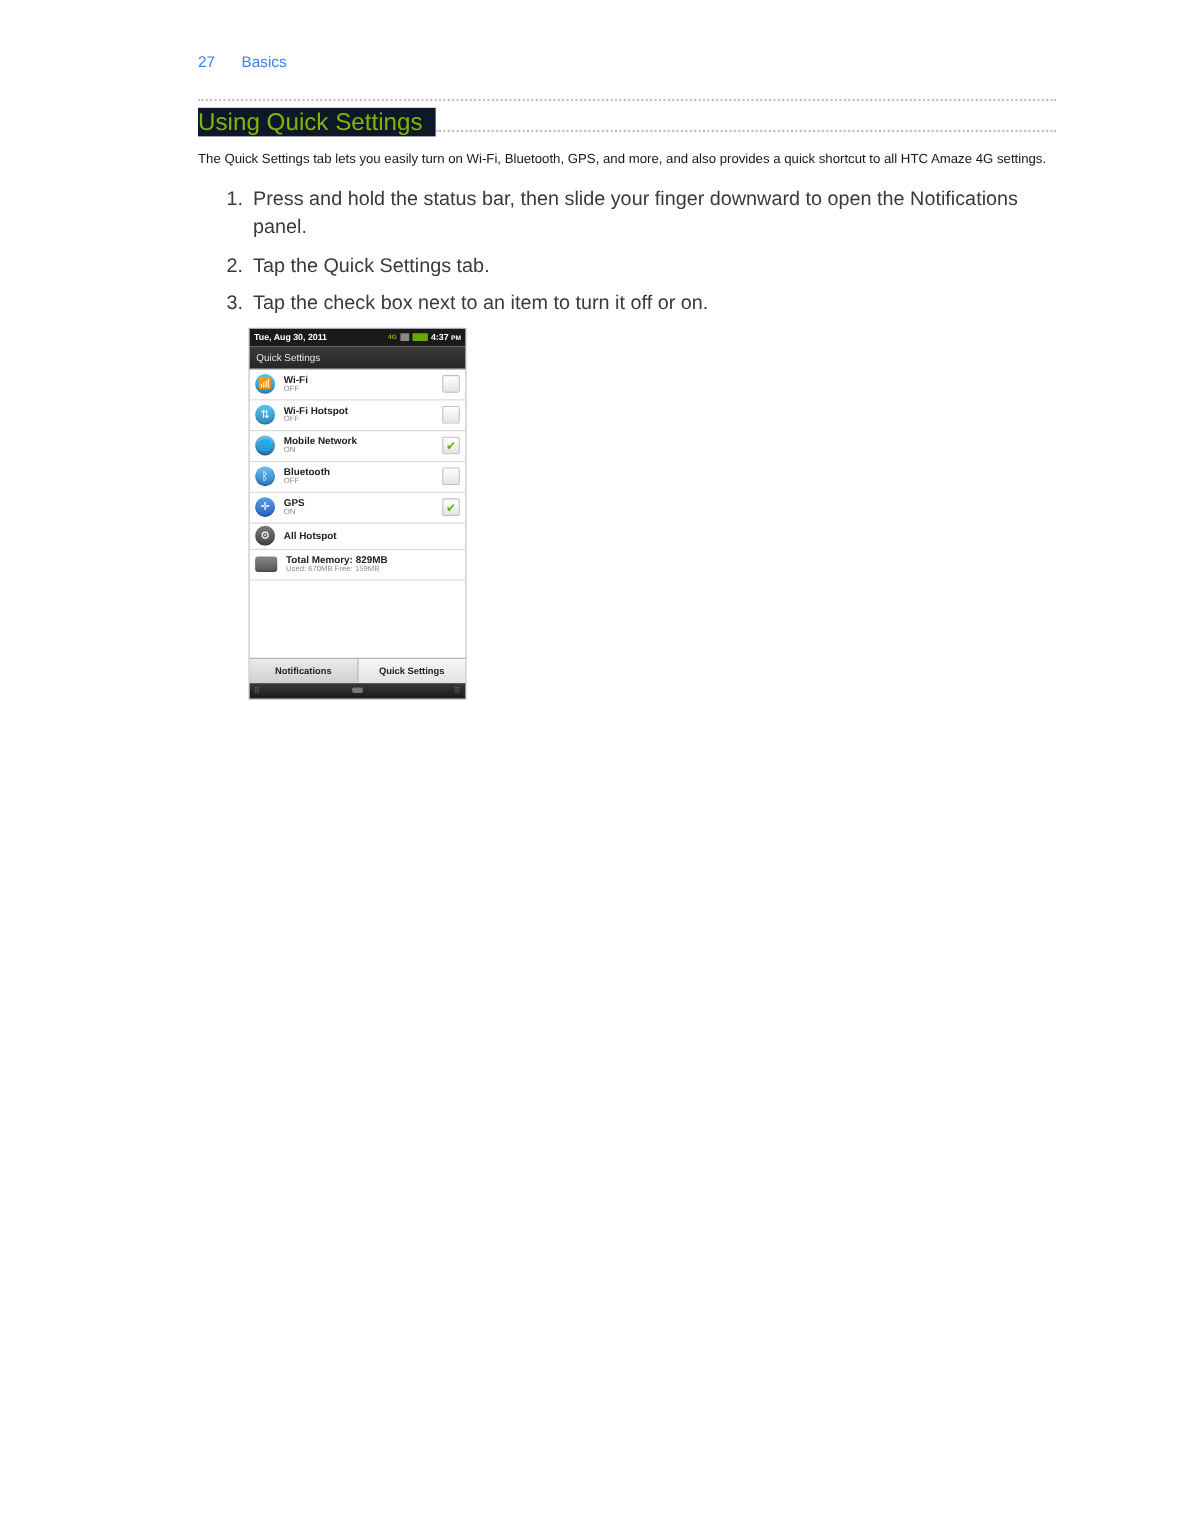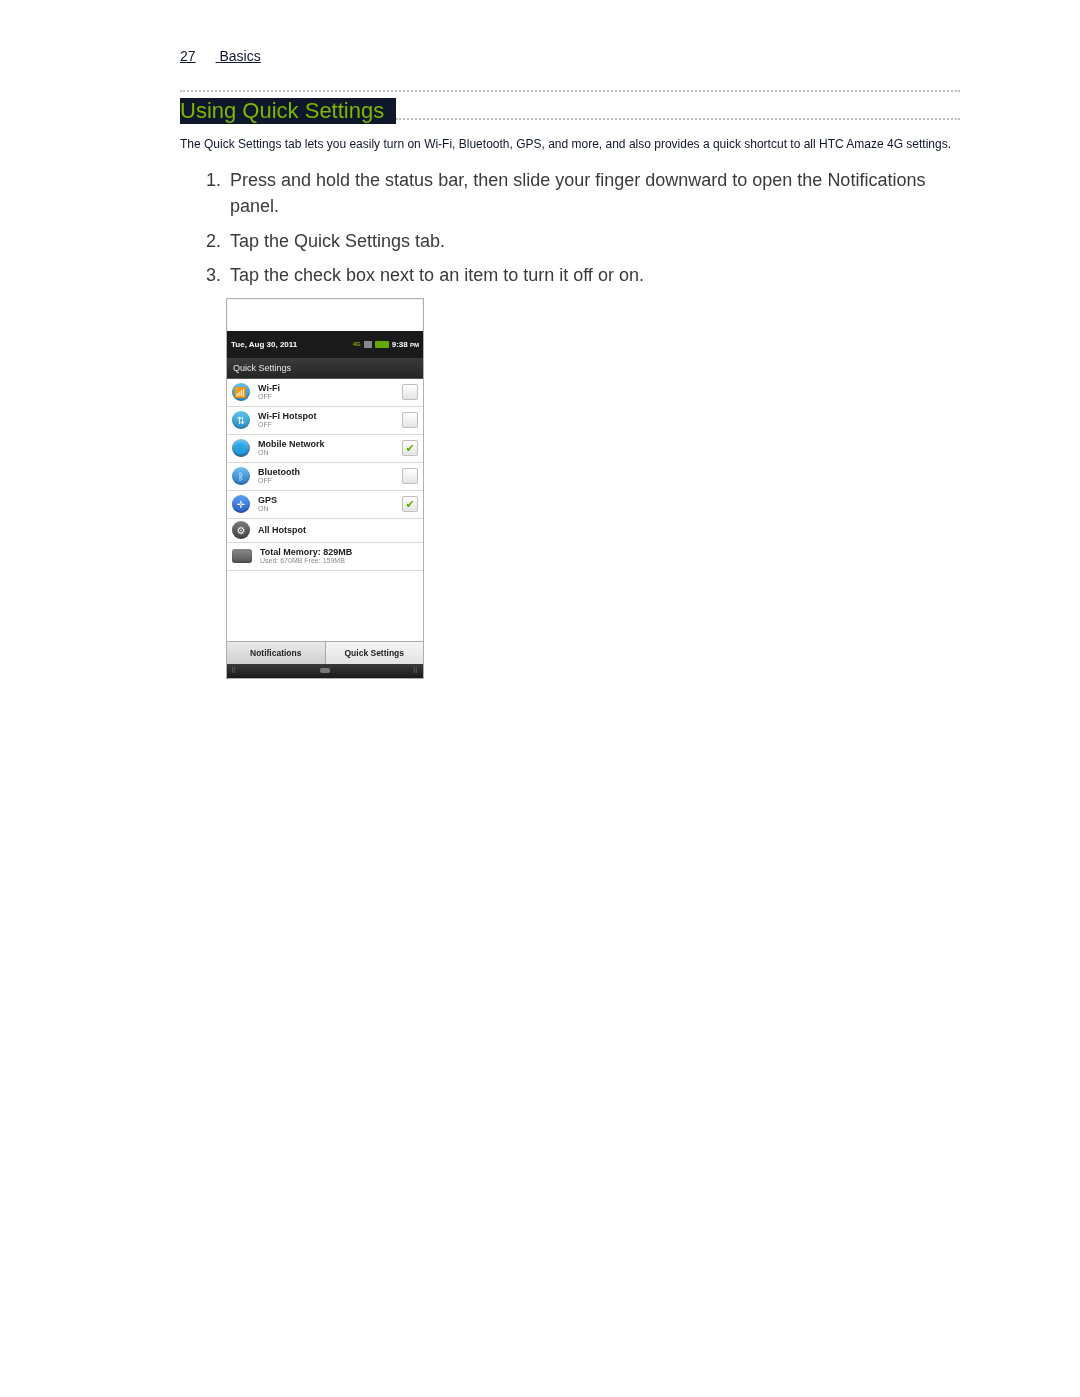--- a/index.html
+++ b/index.html
@@ -11,23 +11,22 @@
   }
   .page {
     width: 1080px;
     min-height: 1397px;
     margin: 0 auto;
     padding: 48px 120px 0 180px;
     box-sizing: border-box;
   }
   .header-line {
     font-size: 14px;
-    color: #0f172a;
+    color: #3b82f6;
     margin-bottom: 26px;
-    text-decoration: underline;
   }
   .header-line .num { margin-right: 20px; }
 
   .section-heading-wrap {
     position: relative;
     margin: 10px 0 6px 0;
   }
   .dots-top, .dots-bottom {
     border-top: 2px dotted #c0c0c0;
     height:0;
@@ -75,29 +74,28 @@
     width: 196px;
     margin: 10px 0 20px 46px;
     font-family: Arial, sans-serif;
     font-size: 9px;
     color: #e8e8e8;
     border: 1px solid #b0b0b0;
     box-shadow: 0 0 0 1px #f2f2f2 inset;
   }
   .statusbar {
     background: #1a1a1a;
-    height: 27px;
+    height: 16px;
     display: flex;
     justify-content: space-between;
     align-items: center;
     padding: 0 4px;
     font-size: 8px;
     font-weight: bold;
     color: #fff;
-    margin-top: 32px;
   }
   .statusbar .right { display:flex; align-items:center; gap:3px; }
   .sig-4g { font-size:6px; color:#7fb600; }
   .sig-bars { width:8px; height:7px; background: #888; }
   .batt { width:14px; height:7px; background:#6a0; border-radius:1px; }
   .statusbar .time { font-size:8px; }
   .statusbar .time .pm { font-size:6px; }
 
   .qs-title {
     background: linear-gradient(#3a3a3a,#262626);
@@ -198,21 +196,21 @@
   </ol>
 
   <div class="phone">
     <div class="statusbar">
       <span>Tue, Aug 30, 2011</span>
       <span class="right">
         <span class="sig-4g">4G</span>
         <span class="sig-bars"></span>
         <span class="batt"></span>
         <span class="time">
-          <span>9:38</span> <span class="pm">PM</span>
+          <span>4:37</span> <span class="pm">PM</span>
         </span>
       </span>
     </div>
     <div class="qs-title">Quick Settings</div>
     <div class="qs-list">
 
       <div class="qs-row">
         <span class="qs-ico ic-wifi">📶</span>
         <span class="qs-text">
           <div class="lbl">Wi-Fi</div>

